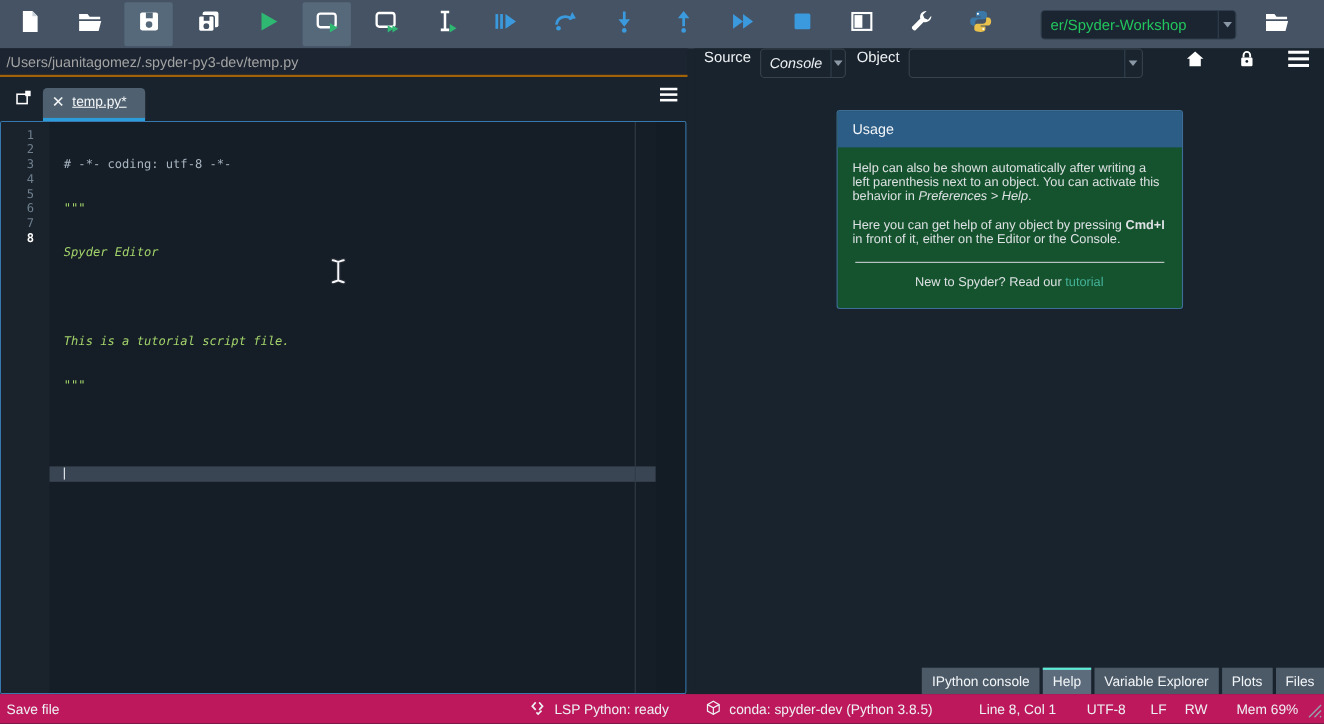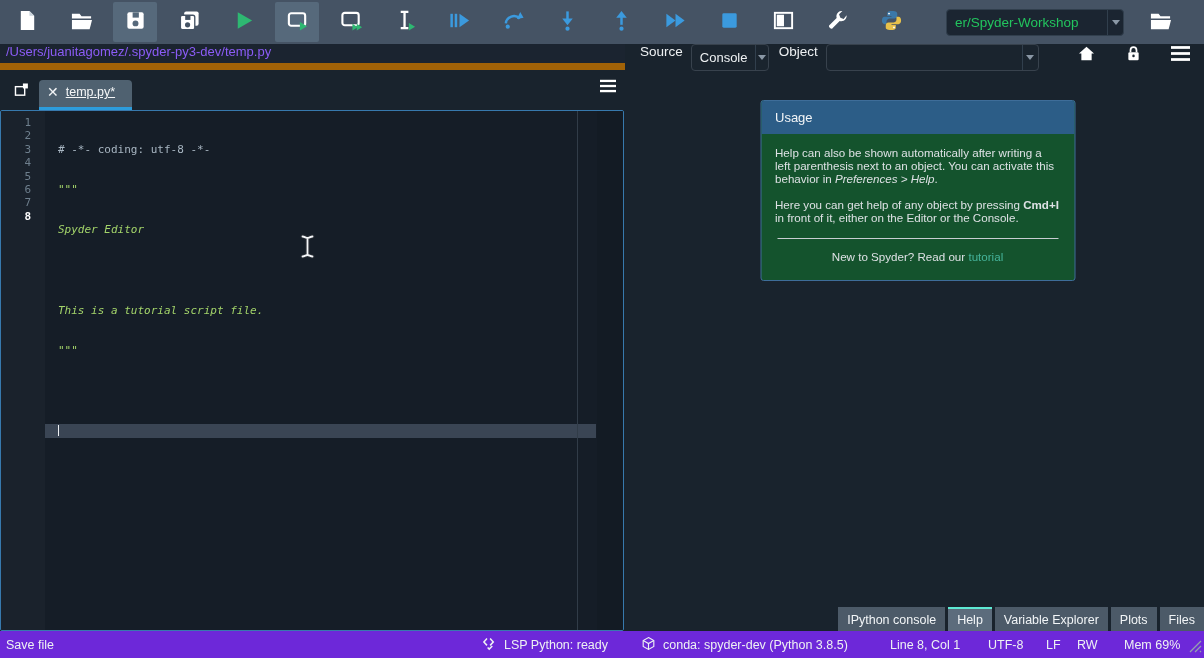--- a/index.html
+++ b/index.html
@@ -33,23 +33,23 @@
     width:16px; align-self:stretch; border-left:1px solid #313f4d;
     display:flex; align-items:center; justify-content:center;
   }
   .caret-down {
     width:0; height:0; border-left:4px solid transparent;
     border-right:4px solid transparent; border-top:5px solid #8a97a5;
   }
   
   .left-col { position:absolute; left:0; top:44px; width:625px; height:587px; }
   .pathbar {
-    height:26px; background:#1b2430; border-bottom:7px solid #a16207;
-    display:flex; padding-left:6px;
-    font-size:13px; color:#8b5cf6; white-space:nowrap;
+    height:26px; background:#1b2430; border-bottom:2px solid #a16207;
+    display:flex; align-items:center; padding-left:6px;
+    font-size:13px; color:#a3a3a3; white-space:nowrap;
   }
   .tabstrip { height:40px; background:#19232d; position:relative; }
   .browse-tabs-btn {
     position:absolute; left:8px; top:8px; width:26px; height:26px;
     display:flex; align-items:center; justify-content:center; cursor:pointer;
   }
   .browse-tabs-btn svg { width:17px; height:17px; }
   .ed-tab {
     position:absolute; left:39px; top:10px; height:30px; min-width:93px;
     background:#4f6170; border-radius:4px 4px 0 0;
@@ -86,21 +86,21 @@
   .scroll-strip { position:absolute; right:0; top:0; bottom:0; width:26px; background:#131b24; }
   
   .right-col { position:absolute; left:631px; top:44px; width:573px; height:587px; background:#19232d; }
   .help-header { height:38px; display:flex; align-items:flex-start; padding-left:9px; }
   .help-header .lab { font-size:13.5px; color:#eef1f3; margin-right:8px; }
   .combo {
     height:27px; background:#1a242e; border:1px solid #38424d; border-radius:4px;
     display:flex; align-items:center; overflow:hidden;
   }
   .combo .val { flex:1; padding:0 8px; font-size:13px; color:#eef1f3; white-space:nowrap; }
-  .combo.src { width:78px; margin-right:10px; }
+  .combo.src { width:78px; margin-right:10px;font-style:italic; }
   .combo.obj { width:213px; }
   .hh-icons { margin-left:auto; display:flex; align-items:center; padding-right:13px; }
   .hh-icons .ic { width:20px; height:20px; margin-left:27px; cursor:pointer; }
   .hh-icons svg { width:19px; height:19px; }
   .help-content { position:absolute; left:0; top:38px; right:0; bottom:27px; }
   .usage-card {
     position:absolute; left:50%; transform:translateX(-50%); top:18px; width:315px;
     background:#14532d; border:1px solid #3e6d99; border-radius:3px; overflow:hidden;
   }
   .usage-head { background:#2c5d87; padding:9px 14px; font-size:13px; color:#f2f5f7; }
@@ -115,21 +115,21 @@
   }
   .btab {
     height:24px; background:#4c5a68; color:#f2f5f7; font-size:12.5px;
     display:flex; align-items:center; padding:0 9px; cursor:pointer;
     border-top:2px solid transparent;
   }
   .btab.active { background:#5c6c7c; border-top:2px solid #5eead4; }
   
   .statusbar {
     position:absolute; left:0; top:631px; width:1204px; height:27px;
-    background:#6d28d9; font-size:12.5px; color:#eef1f3;
+    background:#be185d; font-size:12.5px; color:#eef1f3;
   }
   .sb-item { position:absolute; top:0; height:27px; display:flex; align-items:center; white-space:nowrap; }
   .sb-item svg { margin-right:7px; }
   .grip { position:absolute; right:2px; bottom:2px; }
   
   .mouse { position:absolute; left:299px; top:234px; width:17px; height:25px; pointer-events:none; z-index:50; }
 </style>
 </head>
 <body>
 

